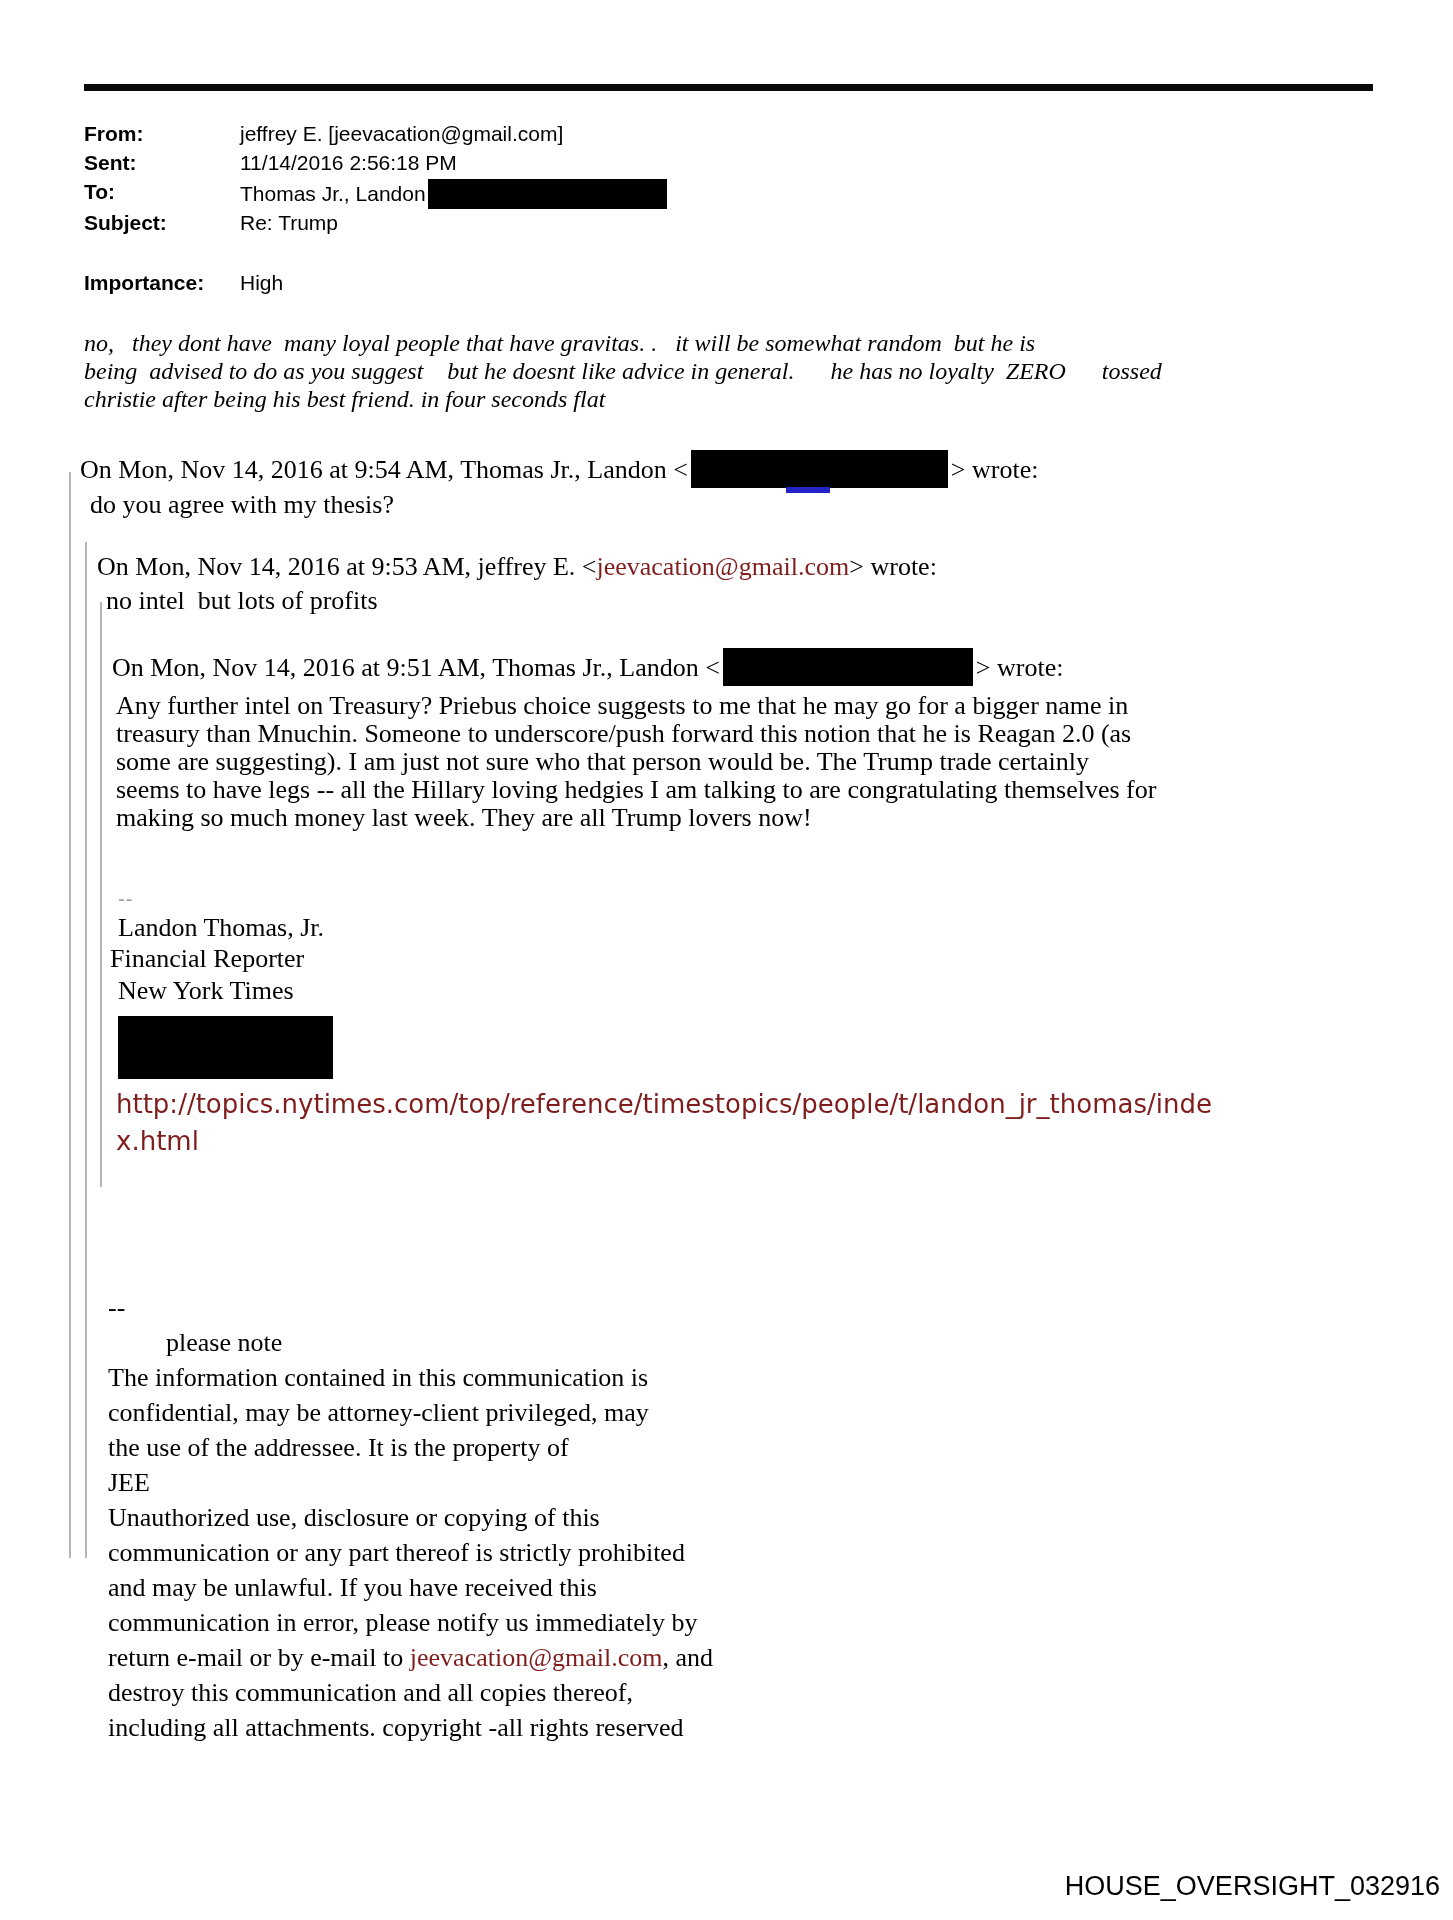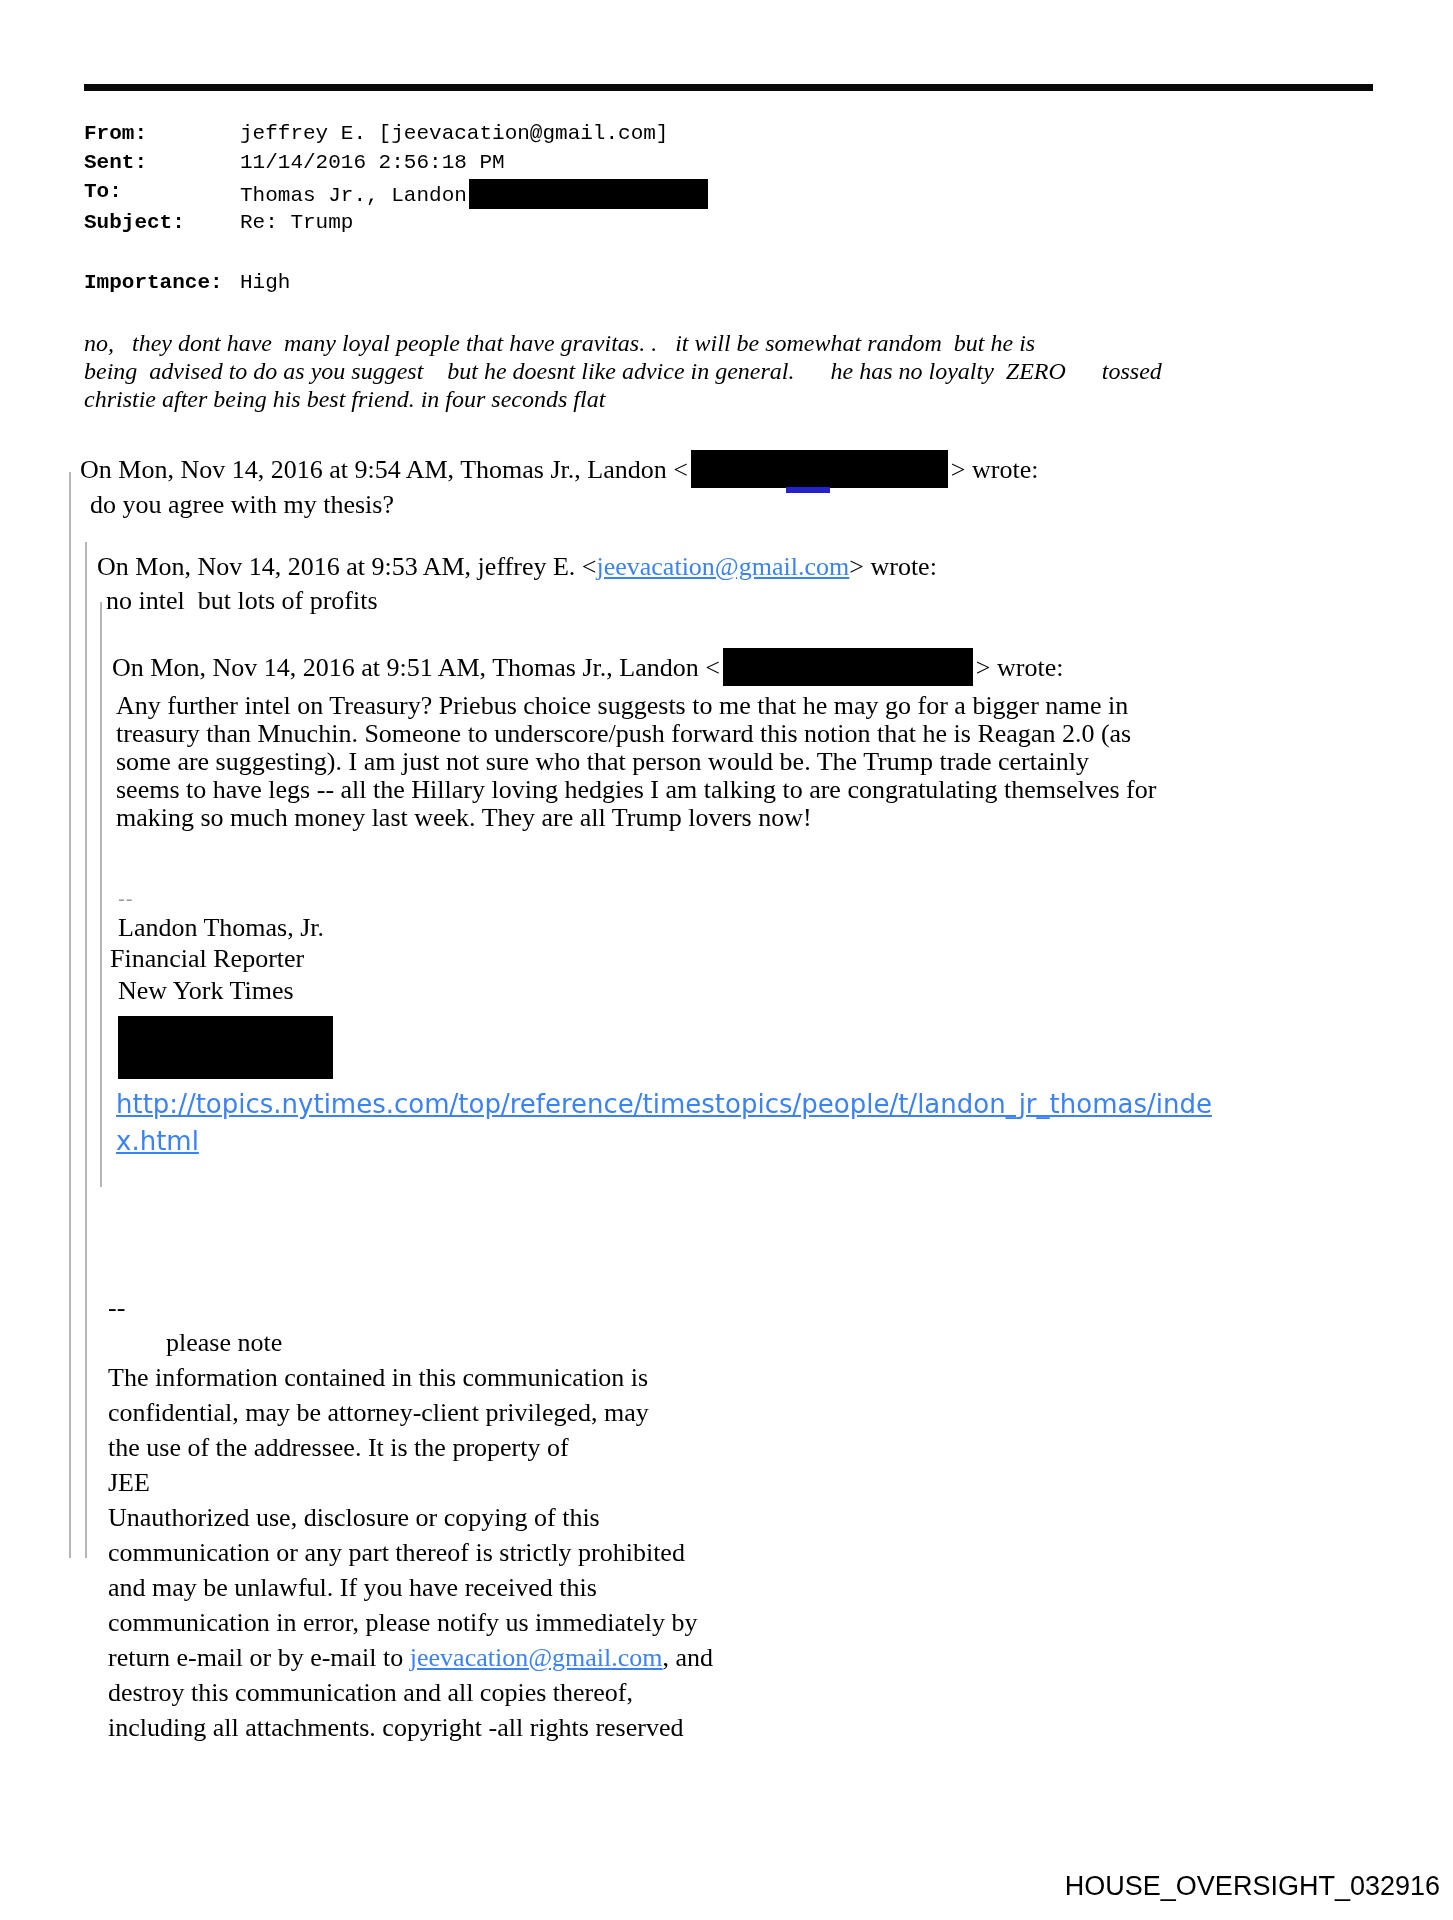--- a/index.html
+++ b/index.html
@@ -8,38 +8,38 @@
     width: 1453px;
     height: 1920px;
     background: #ffffff;
     overflow: hidden;
     font-family: "Liberation Serif", serif;
     color: #000;
   }
   .abs { position: absolute; }
   .rule { background: #0a0a0a; }
   
-  .hdr { font-family: Liberation Mono, monospace; font-size: 21px; line-height: 25px; white-space: nowrap; }
+  .hdr { font-family: Liberation Sans, sans-serif; font-size: 21px; line-height: 25px; white-space: nowrap; }
   .hlabel { font-weight: 700; }
   .to-redact {
     display: inline-block; width: 239px; height: 30px;
     background: #000; vertical-align: -8px; margin-left: 2px;
   }
   
   .intro { font-size: 24px; line-height: 28px; white-space: pre-wrap; }
   .qheader { font-size: 26px; line-height: 34px; white-space: nowrap; }
   .qbody { font-size: 26px; line-height: 28px; white-space: pre-wrap; }
   .qpara { font-size: 26px; line-height: 28px; white-space: pre-line; }
   .q-redact {
     position: relative; display: inline-block; width: 257px; height: 38px;
     background: #000; vertical-align: -10px; margin: 0 3px;
   }
   .q-redact3 { width: 250px; }
   .blue-sliver { position: absolute; left: 95px; top: 37px; width: 44px; height: 6px; background: #2323c8; }
-  .link { color: #3b82f6; text-decoration: underline; cursor: pointer; }
+  .link { color: #7f1d1d; cursor: pointer; }
   
   .qbar { position: absolute; width: 2px; background: #b5b5b5; }
   
   .sig-dashes { font-family: "DejaVu Sans", sans-serif; font-size: 19px; color: #9a9a9a; letter-spacing: 1px; }
   .sig { font-family: Liberation Serif, serif; font-size: 26px; line-height: 31.5px; white-space: nowrap; }
   .sig-redact { background: #000; }
   .url { font-family: "DejaVu Sans", sans-serif; font-size: 26px; line-height: 37px; word-break: break-all; display: block; }
   
   .disc { font-size: 26px; line-height: 35px; }
   .disc .indent { padding-left: 58px; }

